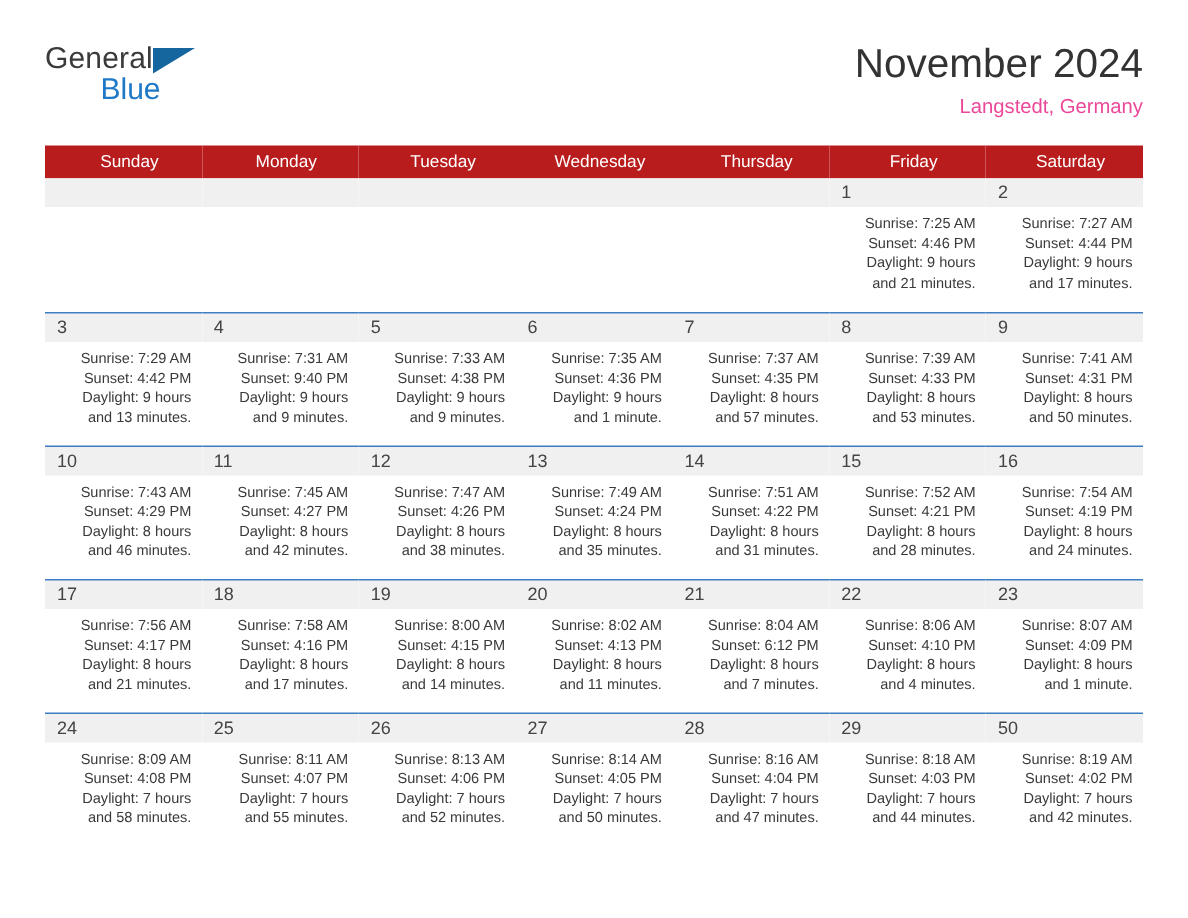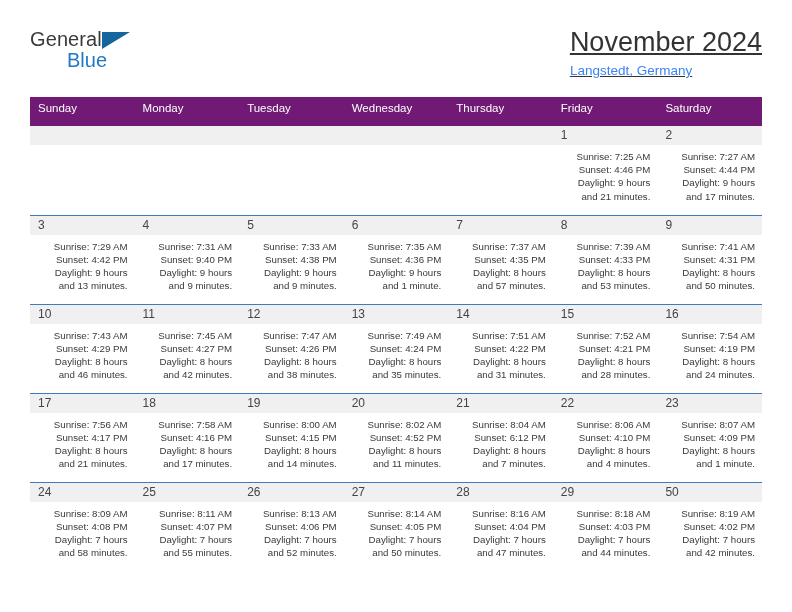--- a/index.html
+++ b/index.html
@@ -54,49 +54,49 @@
   .logo-tri {
     position: absolute;
     left: 72px;
     top: 6px;
     width: 0;
     height: 0;
     border-left: 28px solid #15659e;
     border-bottom: 17px solid transparent;
   }
   .title-block {
+    text-align: right;
     padding-top: 2px;
-    text-decoration: underline;
   }
   .cal-title {
     font-size: 27px;
     color: #333333;
     line-height: 1.05;
     font-weight: normal;
     margin: 0;
   }
   .cal-sub {
     font-size: 13.5px;
-    color: #3b82f6;
+    color: #ec4899;
     margin-top: 7px;
   }
 
   
   .calendar {
     width: 100%;
     border-collapse: collapse;
     table-layout: fixed;
   }
   .calendar th {
-    background: #701a75;
+    background: #b91c1c;
     color: #ffffff;
     font-size: 11.5px;
     font-weight: normal;
-    text-align: left;
-    padding: 5px 0 12px 8px;
+    text-align: center;
+    padding: 5px 0 5px 8px;
     height: 21px;
     box-sizing: border-box;
   }
   .calendar td {
     vertical-align: top;
     padding: 0;
     border-top: 1px solid #3b7dc0;
     height: 89px;
     box-sizing: border-box;
     background: #ffffff;
@@ -385,21 +385,21 @@
             <div>Sunrise: 8:00 AM</div>
             <div>Sunset: 4:15 PM</div>
             <div>Daylight: 8 hours</div>
             <div>and 14 minutes.</div>
           </div>
         </td>
         <td class="cell">
           <div class="daynum">20</div>
           <div class="cell-body">
             <div>Sunrise: 8:02 AM</div>
-            <div>Sunset: 4:52 PM</div>
+            <div>Sunset: 4:13 PM</div>
             <div>Daylight: 8 hours</div>
             <div>and 11 minutes.</div>
           </div>
         </td>
         <td class="cell">
           <div class="daynum">21</div>
           <div class="cell-body">
             <div>Sunrise: 8:04 AM</div>
             <div>Sunset: 6:12 PM</div>
             <div>Daylight: 8 hours</div>

